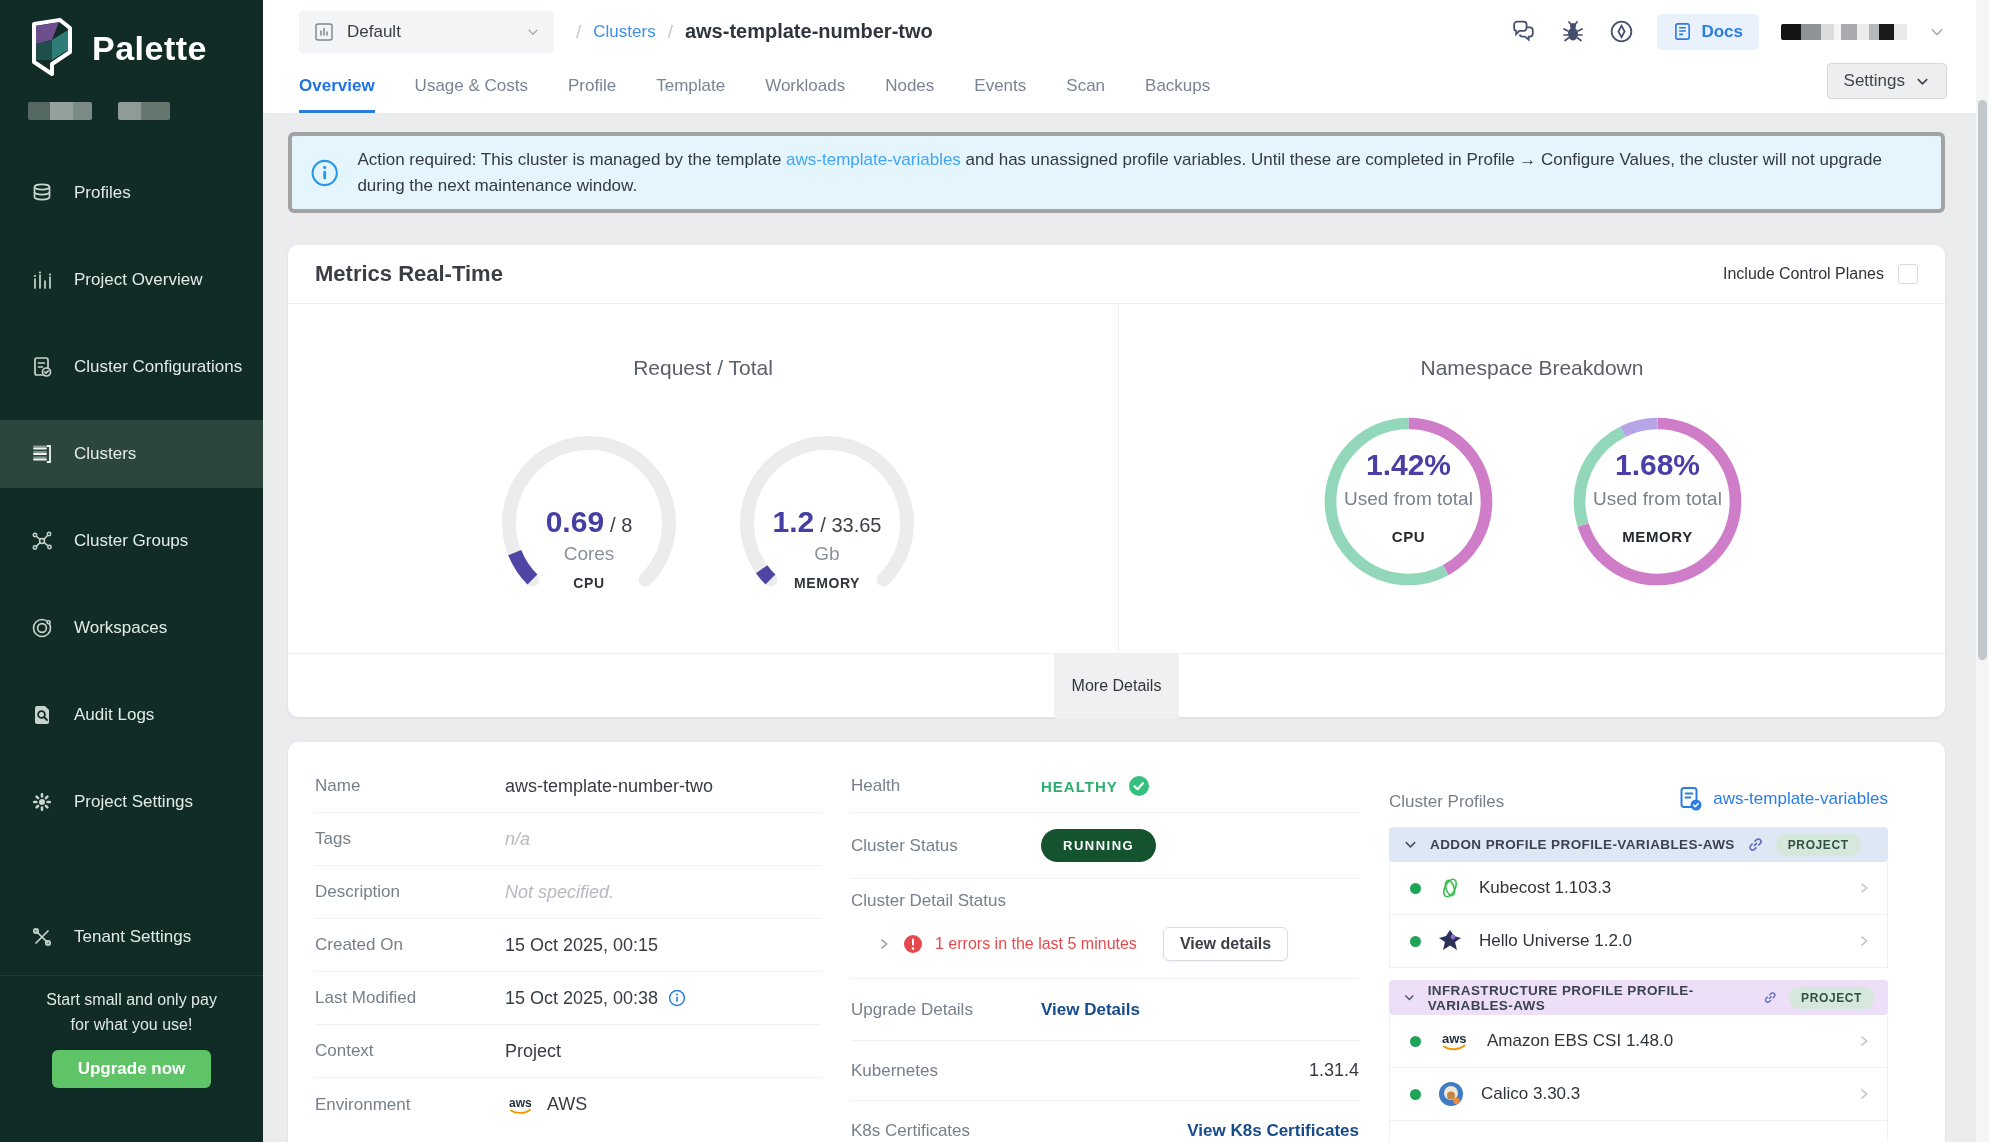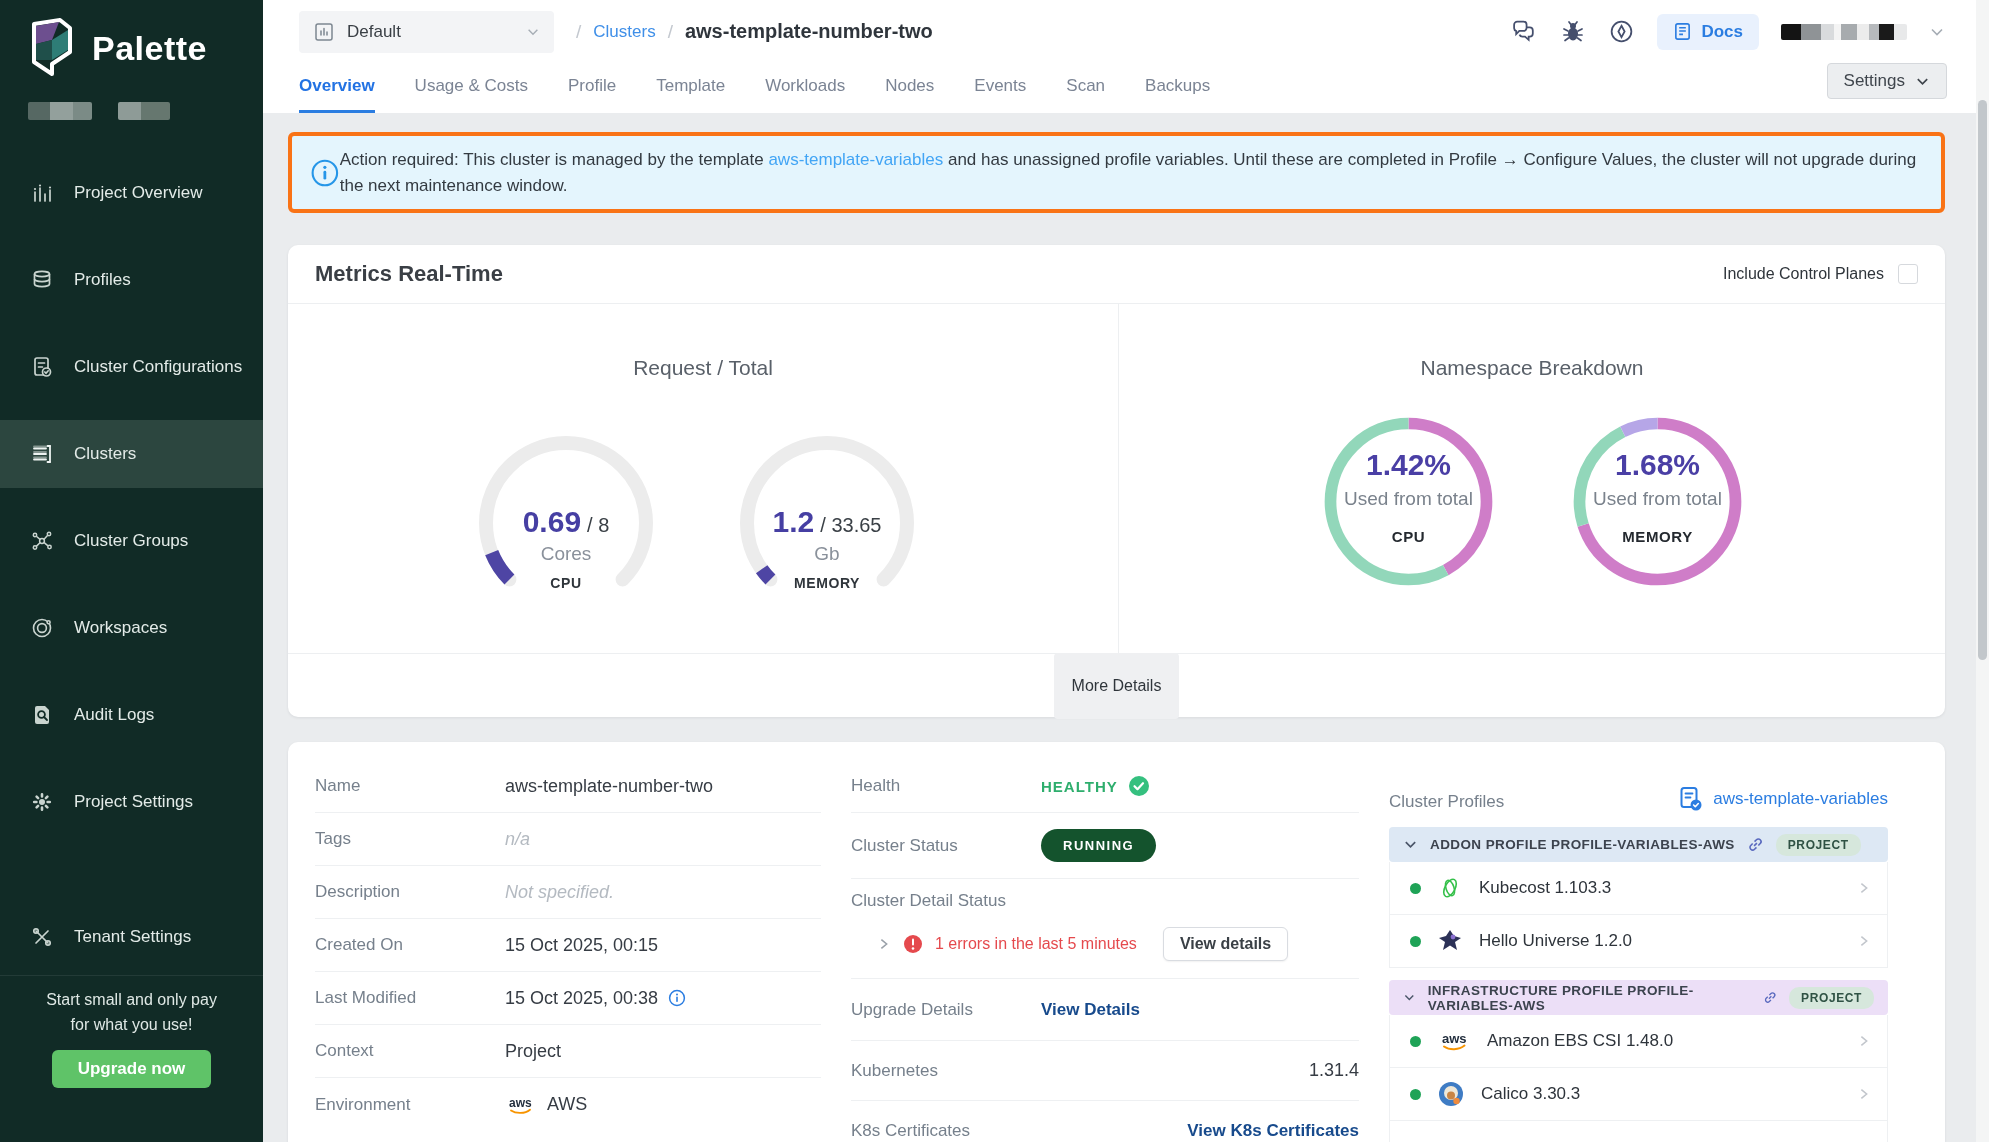--- a/index.html
+++ b/index.html
@@ -43,21 +43,21 @@
     background:linear-gradient(90deg,#141414 0 16%,#8f9396 16% 32%,#d9dbdd 32% 42%,#f4f4f4 42% 48%,#a7abae 48% 60%,#ececec 60% 70%,#b6b9bc 70% 78%,#1a1a1a 78% 90%,#e8e9ea 90% 100%); }
   .tb-row2 { display:flex; align-items:flex-end; height:50px; padding:0 44px 0 36px; position:relative; }
   .tabs { display:flex; gap:40px; height:100%; align-items:stretch;text-align:right; }
   .tab { display:flex; align-items:center; font-size:17px; color:#7b8494; cursor:pointer; border-bottom:3px solid transparent; padding-bottom:2px; }
   .tab.active { color:#2272e3; font-weight:bold; border-bottom-color:#2b7de1; }
   .settings-btn { position:absolute; right:42px; top:0; display:flex; align-items:center; gap:10px; background:#eceef0; border:1px solid #d5d8dc; border-radius:4px; padding:7px 16px; font-size:17px; color:#3f454c; cursor:pointer; }
 
   .content { position:absolute; left:25px; top:113px; width:1657px; }
 
   
-  .alert { margin-top:19px; height:81px; background:#e4f5fd; border:4px solid #f97316; border-radius:6px; display:flex; align-items:center; padding:0 20px 0 18px; }
+  .alert { margin-top:19px; height:81px; background:#e4f5fd; border:4px solid #a3a3a3; border-radius:6px; display:flex; align-items:center; padding:0 20px 0 18px; gap:18px; }
   .alert-text { font-size:17px; line-height:1.5; color:#333a41; }
   .alert-link { color:#42a5f5; cursor:pointer; }
 
   
   .card { background:#ffffff; border-radius:10px; box-shadow:0 1px 3px rgba(16,24,40,.08); }
   .metrics-card { margin-top:32px; height:472px; position:relative; }
   .metrics-head { height:59px; border-bottom:1px solid #edeff1; display:flex; align-items:center; padding:0 27px; }
   .metrics-title { font-size:22px; font-weight:bold; color:#3a3f45; }
   .include-cp { margin-left:auto; display:flex; align-items:center; gap:14px; font-size:16px; color:#2f353b; }
   .checkbox { width:20px; height:20px; border:1.5px solid #d6d9dd; border-radius:3px; background:#fff; cursor:pointer; }
@@ -130,36 +130,36 @@
       </svg>
       <span class="logo-title">Palette</span>
     </div>
     <div class="side-redact">
       <div class="sr1"></div>
       <div class="sr2"></div>
     </div>
 
     <div class="nav">
       <div class="nav-item">
+        <svg width="24" height="24" viewBox="0 0 24 24" fill="none" stroke="#c9d4cf" stroke-width="1.7">
+          <ellipse cx="12" cy="6" rx="7.5" ry="2.6"></ellipse>
+            <path d="M4.5 11c0 1.4 3.4 2.6 7.5 2.6s7.5-1.2 7.5-2.6"></path>
+            <path d="M4.5 16c0 1.4 3.4 2.6 7.5 2.6s7.5-1.2 7.5-2.6"></path>
+            <path d="M4.5 6v10 M19.5 6v10"></path>
+        </svg>
+        <span>Profiles</span>
+      </div>
+      <div class="nav-item">
         <svg width="24" height="24" viewBox="0 0 24 24" fill="none" stroke="#c9d4cf" stroke-width="1.7" stroke-linecap="round">
           <path d="M5 20V11 M10 20V7 M15 20V13 M20 20V9"></path>
             <circle cx="5" cy="8" r="1.1" fill="#c9d4cf" stroke="none"></circle>
             <circle cx="10" cy="4.5" r="1.1" fill="#c9d4cf" stroke="none"></circle>
             <circle cx="20" cy="6.5" r="1.1" fill="#c9d4cf" stroke="none"></circle>
         </svg>
         <span>Project Overview</span>
-      </div>
-      <div class="nav-item">
-        <svg width="24" height="24" viewBox="0 0 24 24" fill="none" stroke="#c9d4cf" stroke-width="1.7">
-          <ellipse cx="12" cy="6" rx="7.5" ry="2.6"></ellipse>
-            <path d="M4.5 11c0 1.4 3.4 2.6 7.5 2.6s7.5-1.2 7.5-2.6"></path>
-            <path d="M4.5 16c0 1.4 3.4 2.6 7.5 2.6s7.5-1.2 7.5-2.6"></path>
-            <path d="M4.5 6v10 M19.5 6v10"></path>
-        </svg>
-        <span>Profiles</span>
       </div>
       <div class="nav-item">
         <svg width="24" height="24" viewBox="0 0 24 24" fill="none" stroke="#c9d4cf" stroke-width="1.7" stroke-linecap="round">
           <rect x="5" y="3" width="13" height="17" rx="2"></rect>
             <path d="M8.5 8h6 M8.5 12h4"></path>
             <circle cx="16.5" cy="17" r="4" fill="#112b26" stroke="#c9d4cf"></circle>
             <path d="M14.8 17l1.2 1.2 2.2-2.4"></path>
         </svg>
         <span>Cluster Configurations</span>
       </div>
@@ -313,21 +313,21 @@
         <div class="metrics-head">
           <span class="metrics-title">Metrics Real-Time</span>
           <div class="include-cp">
             <span>Include Control Planes</span>
             <div class="checkbox"></div>
           </div>
         </div>
         <div class="metrics-body">
           <div class="pane pane-left">
             <div class="pane-title">Request / Total</div>
-            <div class="gauge-wrap" style="left:178px; top:119px;">
+            <div class="gauge-wrap" style="left:201px; top:119px;">
               <svg width="200" height="200" viewBox="0 0 200 200">
                 <path class="track" d="M 43.43 156.57 A 80 80 0 1 1 156.57 156.57" fill="none" stroke="#ececec" stroke-width="14" stroke-linecap="round"></path>
                 <path class="prog" d="M 43.4314575050762 156.5685424949238 A 80 80 0 0 1 25.710767828718602 129.68349681896404" fill="none" stroke="#4e45a4" stroke-width="14" stroke-linecap="butt"></path>
               </svg>
               <div class="g-val"><span class="num">0.69</span><span class="den">/ 8</span></div>
               <div class="g-unit">Cores</div>
               <div class="g-metric">CPU</div>
             </div>
             <div class="gauge-wrap" style="left:439px; top:119px;">
               <svg width="200" height="200" viewBox="0 0 200 200">

